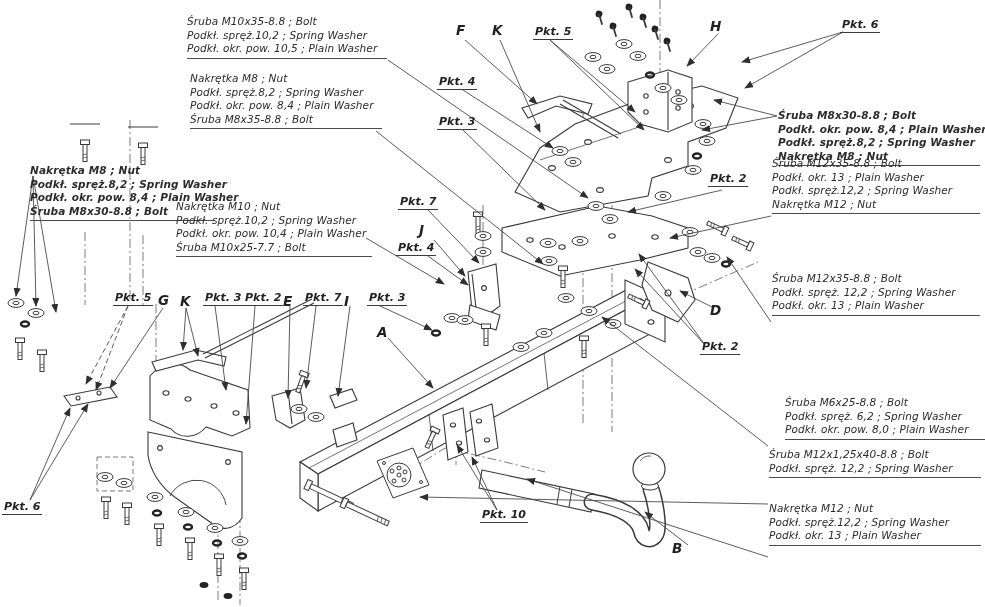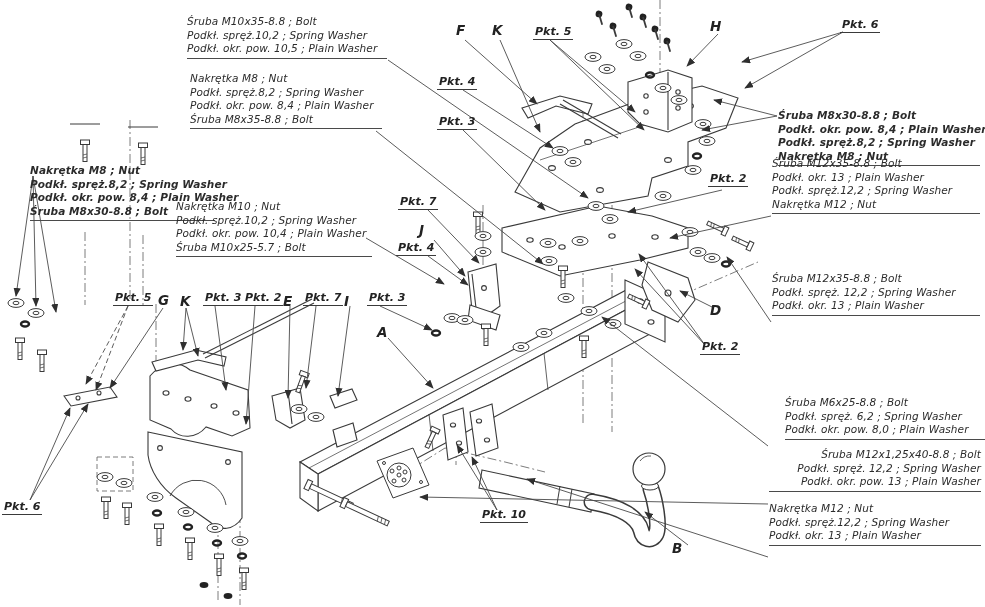--- a/index.html
+++ b/index.html
@@ -372,21 +372,21 @@
   <span class="cl-line">Nakrętka  M8 ; Nut</span>
   <span class="cl-line">Podkł. spręż.8,2 ;  Spring Washer</span>
   <span class="cl-line">Podkł. okr. pow. 8,4 ;  Plain Washer</span>
   <span class="cl-line">Śruba M8x30-8.8 ;  Bolt</span>
 </div>
 
 <div class="callout" style="left:176px;top:200px;width:196px;">
   <span class="cl-line">Nakrętka  M10 ; Nut</span>
   <span class="cl-line">Podkł. spręż.10,2 ;  Spring Washer</span>
   <span class="cl-line">Podkł. okr. pow. 10,4 ;  Plain Washer</span>
-  <span class="cl-line">Śruba M10x25-5.7 ;  Bolt</span>
+  <span class="cl-line">Śruba M10x25-7.7 ;  Bolt</span>
 </div>
 
 <div class="callout bold" style="left:778px;top:63px;width:202px;">
   <span class="cl-line">Śruba M8x30-8.8 ;  Bolt</span>
   <span class="cl-line">Podkł. okr. pow. 8,4 ; Plain Washer</span>
   <span class="cl-line">Podkł. spręż.8,2 ;  Spring Washer</span>
   <span class="cl-line">Nakrętka  M8 ; Nut</span>
 </div>
 
 <div class="callout" style="left:772px;top:157px;width:208px;">
@@ -401,24 +401,23 @@
   <span class="cl-line">Podkł. spręż. 12,2 ;  Spring Washer</span>
   <span class="cl-line">Podkł. okr. 13 ; Plain Washer</span>
 </div>
 
 <div class="callout" style="left:769px;top:396px;width:210px;margin-left:16px;">
   <span class="cl-line">Śruba M6x25-8.8 ;  Bolt</span>
   <span class="cl-line">Podkł. spręż. 6,2 ;  Spring Washer</span>
   <span class="cl-line">Podkł. okr. pow. 8,0 ;  Plain Washer</span>
 </div>
 
-<div class="callout" style="left:769px;top:448px;width:212px;text-align:right;">
+<div class="callout" style="left:769px;top:448px;width:212px;">
   <span class="cl-line">Śruba M12x1,25x40-8.8 ;  Bolt</span>
   <span class="cl-line">Podkł. spręż. 12,2 ;  Spring Washer</span>
-  <span class="cl-line">Podkł. okr. pow. 13 ; Plain Washer</span>
 </div>
 
 <div class="callout" style="left:769px;top:502px;width:212px;">
   <span class="cl-line">Nakrętka  M12 ; Nut</span>
   <span class="cl-line">Podkł. spręż.12,2 ;  Spring Washer</span>
   <span class="cl-line">Podkł. okr. 13 ; Plain Washer</span>
 </div>
 
 <div class="pkt" style="left:533px;top:25px;">Pkt. 5</div>
 <div class="pkt" style="left:840px;top:18px;">Pkt. 6</div>

